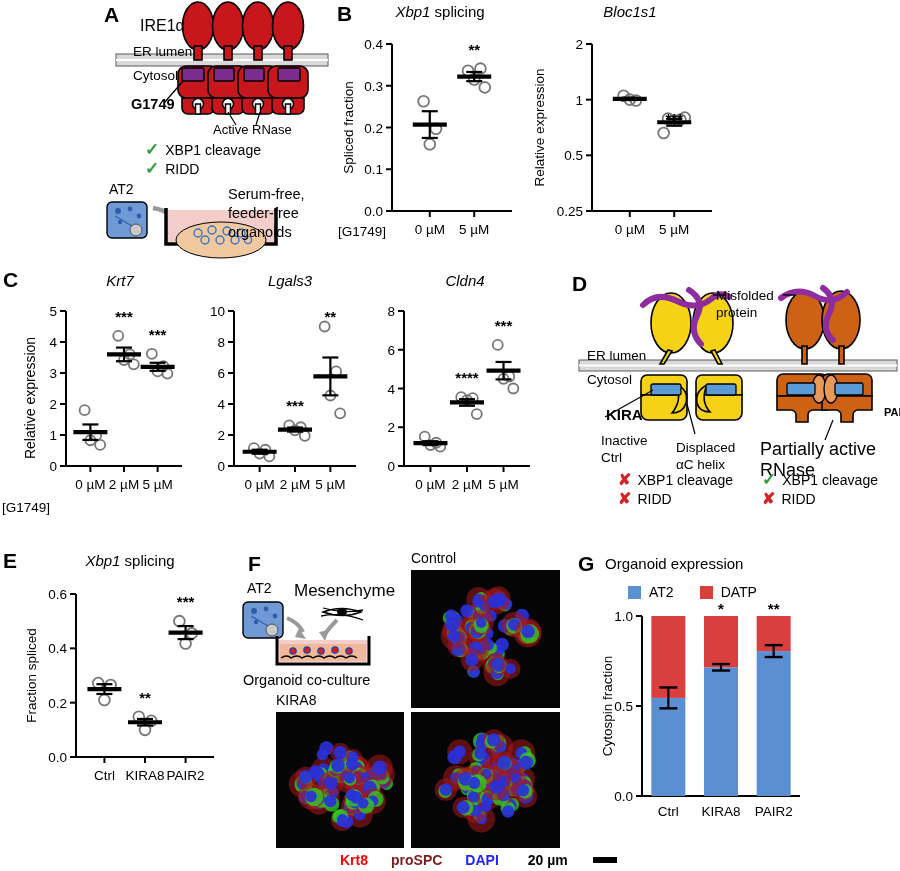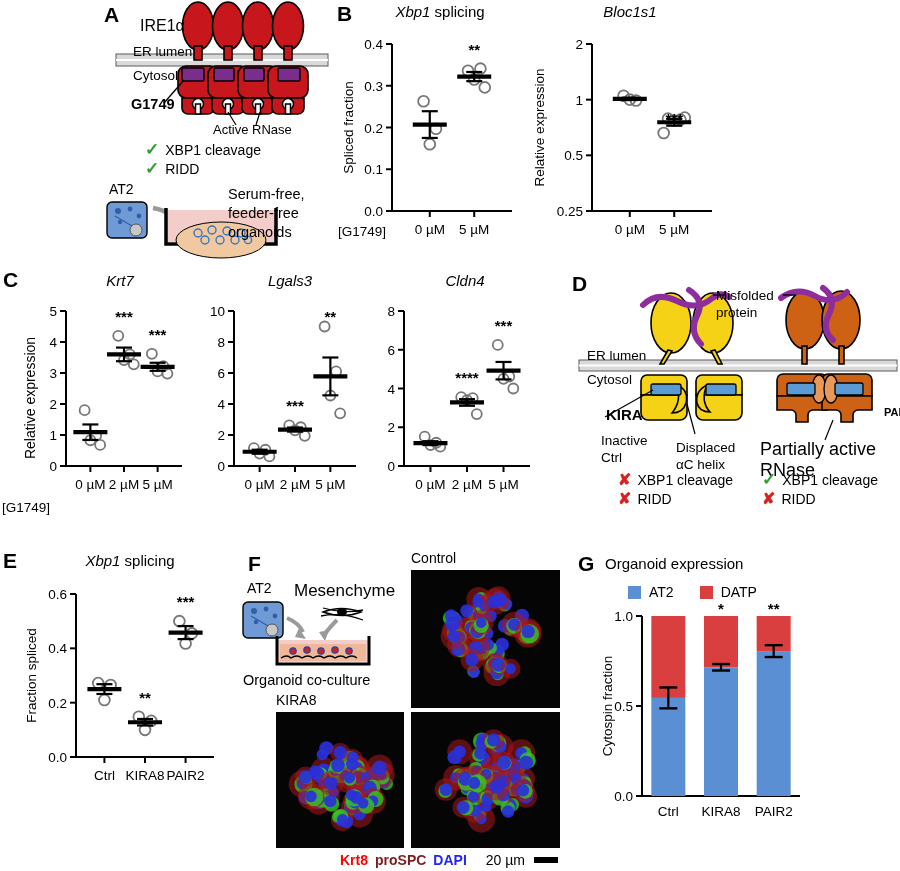--- a/index.html
+++ b/index.html
@@ -921,25 +921,25 @@
         <circle cx="82.65283382595585" cy="27.966585930752707" r="10.743237018931302" fill="#a81818" fill-opacity="0.55"></circle>
         <circle cx="80.30283782596302" cy="29.694579838731464" r="6.767621875166717" fill="#33cc22" fill-opacity="0.78"></circle>
         <circle cx="82.65283382595585" cy="27.966585930752707" r="6.612730426254092" fill="#2a30d8" fill-opacity="0.92"></circle>
         <circle cx="111.98445311627194" cy="78.28521847612664" r="11.580184937259268" fill="#a81818" fill-opacity="0.55"></circle>
         <circle cx="114.3871916901876" cy="79.3175518522606" r="7.328595162056663" fill="#33cc22" fill-opacity="0.78"></circle>
         <circle cx="111.98445311627194" cy="78.28521847612664" r="6.19319076584335" fill="#2a30d8" fill-opacity="0.92"></circle>
       </g>
     </svg>
   </div>
 
-<div class="abs" style="left:340px; top:852px; display:flex; align-items:center; gap:7px; font-size:14px; font-weight:bold;">
+<div class="abs" style="left:340px; top:852px; display:flex; align-items:center; gap:23px; font-size:14px; font-weight:bold;">
   <span style="color:#ff0000;">Krt8</span>
   <span style="color:#7f1d1d;">proSPC</span>
   <span style="color:#2222ff;">DAPI</span>
-  <span style="color:#000; font-weight:normal; margin-left:12px;">20 µm</span>
+  <span style="color:#000; font-weight:bold; margin-left:6px;">20 µm</span>
   <span style="display:inline-block;width:24px;height:6px;background:#000;margin-left:2px;"></span>
 </div>
 
 <div class="panel-letter" style="left:578px; top:552px;">G</div>
 <div class="abs ttl-plain" style="left:605px; top:555px; width:210px; text-align:left; font-size:15px;">Organoid expression</div>
 
 <div class="abs" style="left:628px; top:584px; display:flex; align-items:center; gap:8px; font-size:14px;">
   <span style="display:inline-block;width:13px;height:13px;background:#5b8fd4;"></span>
   <span>AT2</span>
   <span style="display:inline-block;width:13px;height:13px;background:#d93f3f;margin-left:18px;"></span>

